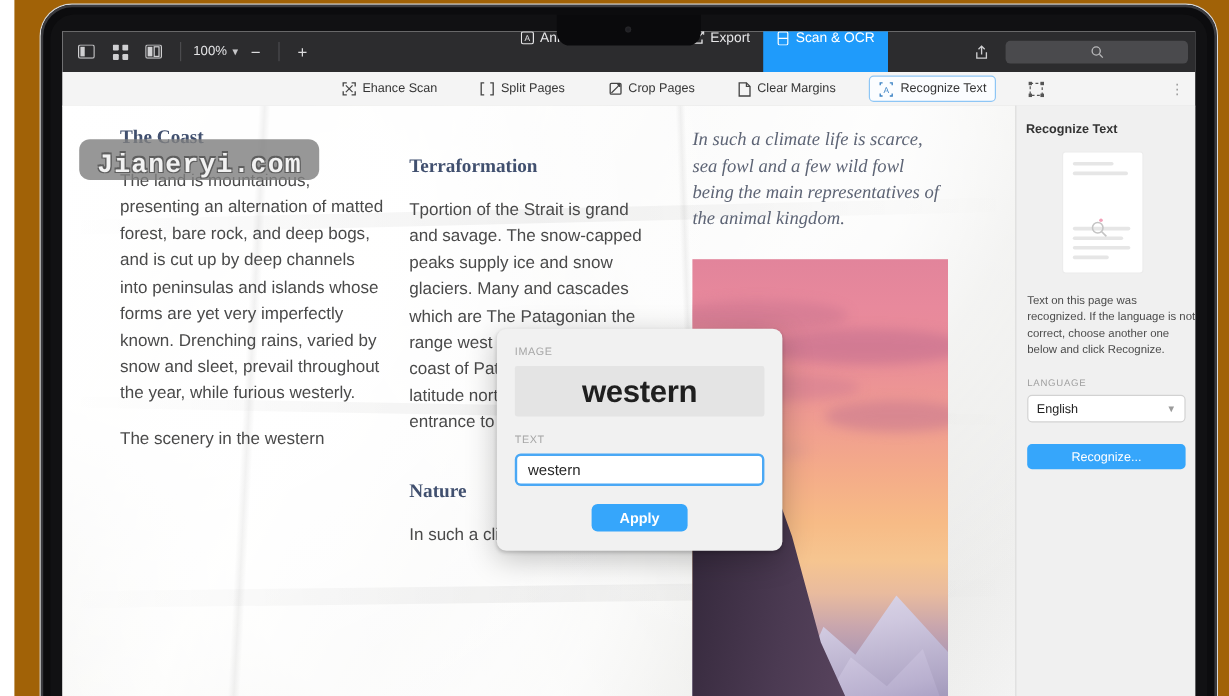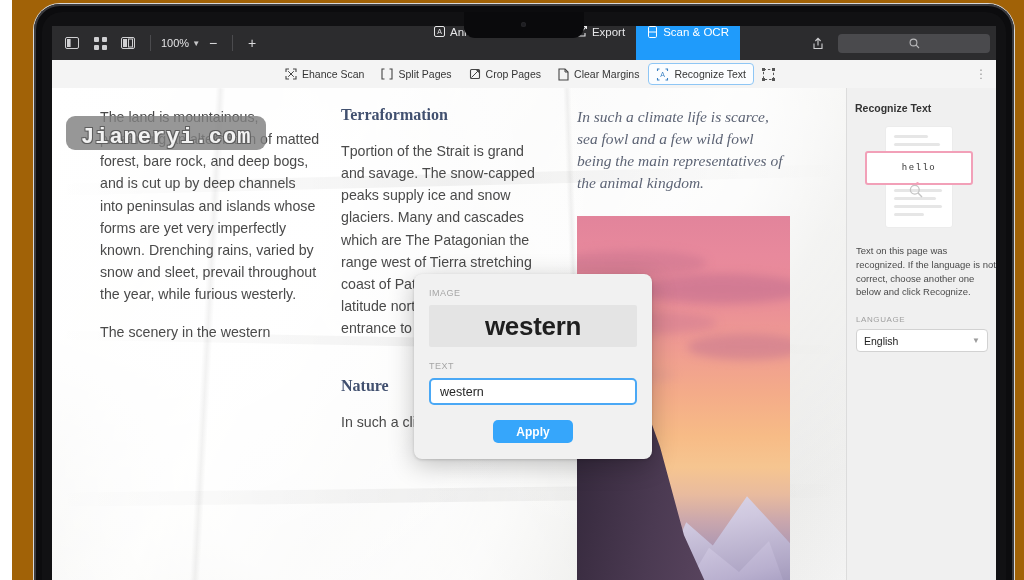--- a/index.html
+++ b/index.html
@@ -55,21 +55,21 @@
   .tb-right{position:absolute;right:6px;top:0;height:34px;display:flex;align-items:center;gap:6px;}
   .searchbox{
     width:152px;height:19px;background:#4a4a4d;border-radius:4px;
     display:flex;align-items:center;justify-content:center;
   }
   
   .subbar{
     position:absolute;left:0;top:34px;width:944px;height:28px;
     background:#f4f4f4;border-bottom:1px solid #dedede;display:flex;align-items:center;
   }
-  .sb-items{position:absolute;left:225px;display:flex;align-items:center;gap:1px;}
+  .sb-items{position:absolute;left:225px;display:flex;align-items:center;gap:20px;}
   .sb-item{
     display:flex;align-items:center;gap:5px;height:20px;padding:0 7px;border-radius:4px;
     font-size:10.5px;color:#353535;border:1px solid transparent;
   }
   .sb-item.sel{border-color:#8ec6f5;background:#fbfdff;}
   .sb-only{width:24px;height:20px;display:flex;align-items:center;justify-content:center;padding:0;}
   .sb-overflow{position:absolute;right:8px;color:#9a9a9a;font-size:12px;letter-spacing:1px;}
   
   .docarea{
     position:absolute;left:0;top:62px;width:794px;height:492px;overflow:hidden;
@@ -86,21 +86,21 @@
   }
   .crease{position:absolute;background:linear-gradient(90deg, rgba(0,0,0,0) 0%, rgba(0,0,0,.05) 50%, rgba(0,0,0,0) 100%);}
   .c1{left:0;top:86px;width:794px;height:12px;transform:rotate(-1.4deg);}
   .c2{left:0;top:250px;width:794px;height:9px;transform:rotate(1.1deg);}
   .c3{left:0;top:400px;width:794px;height:14px;transform:rotate(-.7deg);}
   .c4{left:150px;top:0;width:10px;height:520px;transform:rotate(3deg);}
   .c5{left:520px;top:0;width:8px;height:520px;transform:rotate(-2deg);}
 
   .col{position:absolute;top:18px;}
   .col1{left:48px;width:222px;}
-  .col2{left:289px;width:205px;}
+  .col2{left:289px;width:205px;margin-top:24px;}
   .col3{left:525px;width:210px;}
 
   h1.doc-title{
     font-family:"Liberation Serif", serif;font-weight:bold;font-size:23px;line-height:1.22;
     color:#2c3a5c;margin:0 0 30px 0;letter-spacing:.2px;
   }
   h2.doc-h2{
     font-family:"Liberation Serif", serif;font-weight:bold;font-size:16px;
     color:#41506f;margin:0 0 16px 0;
   }
@@ -369,20 +369,21 @@
 
     <div class="docarea">
       <div class="paper">
         <div class="crease c1"></div>
         <div class="crease c2"></div>
         <div class="crease c3"></div>
         <div class="crease c4"></div>
         <div class="crease c5"></div>
 
         <div class="col col1">
+          <h2 class="doc-h2">The Coast</h2>
           <p class="doc-p">The land is mountainous, presenting an alternation of matted forest, bare rock, and deep bogs, and is cut up by deep channels into peninsulas and islands whose forms are yet very imperfectly known. Drenching rains, varied by snow and sleet, prevail throughout the year, while furious westerly.</p>
           <p class="doc-p">The scenery in the western</p>
         </div>
 
         <div class="col col2">
           <h2 class="doc-h2">Terraformation</h2>
           <p class="doc-p">Tportion of the Strait is grand and savage. The snow-capped peaks supply ice and snow glaciers. Many and cascades which are The Patagonian the range west of Tierra stretching coast of Patagonia for 4° of latitude north of the western entrance to Magellan Strait,</p>
           <h2 class="doc-h2 mt">Nature</h2>
           <p class="doc-p">In such a climate life is</p>
         </div>
@@ -424,34 +425,32 @@
 
       <div class="thumb-wrap">
         <div class="thumb">
           <div class="tline" style="left:8px;top:8px;width:34px;"></div>
           <div class="tline" style="left:8px;top:16px;width:46px;"></div>
           <div class="tline" style="left:8px;top:62px;width:48px;"></div>
           <div class="tline" style="left:8px;top:70px;width:42px;"></div>
           <div class="tline" style="left:8px;top:78px;width:48px;"></div>
           <div class="tline" style="left:8px;top:86px;width:30px;"></div>
         </div>
-        <div class="thl">
-          <span>hello</span>
-        </div>
         <div class="thdot"></div>
         <div class="mag">
           <svg width="14" height="14" viewBox="0 0 14 14">
               <circle cx="5.8" cy="5.8" r="4.4" fill="none" stroke="#c4c4c4" stroke-width="1.3"></circle>
               <path d="M9.1 9.1 L13 13" stroke="#c4c4c4" stroke-width="1.4"></path>
             </svg>
         </div>
       </div>
 
       <div class="rp-desc">Text on this page was recognized. If the language is not correct, choose another one below and click Recognize.</div>
       <div class="rp-sub">LANGUAGE</div>
       <div class="rp-select">
         <span>English</span>
         <span class="chev2">▼</span>
       </div>
+      <button class="rp-btn">Recognize...</button>
     </div>
 
   </div>
 </div>
 
 </body></html>

